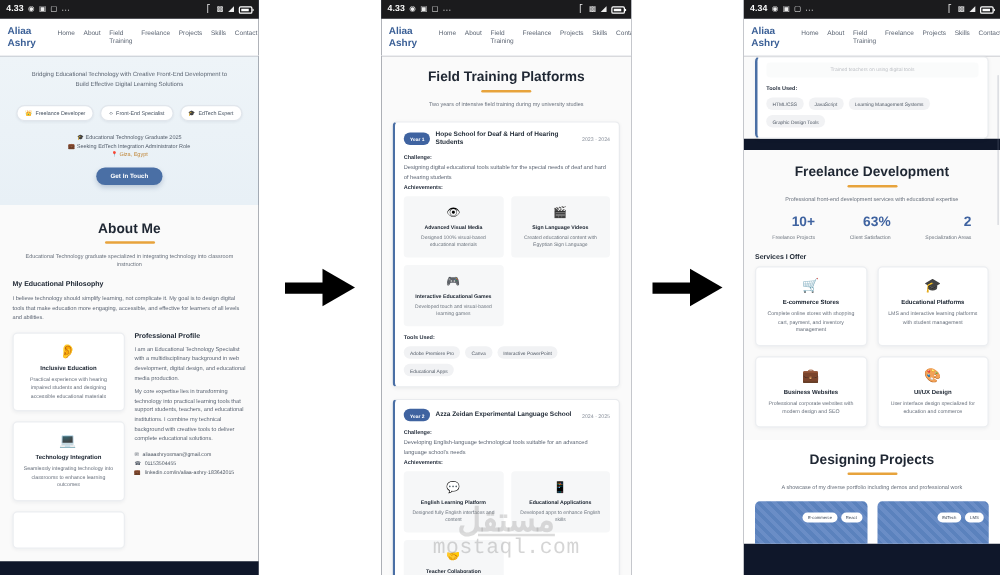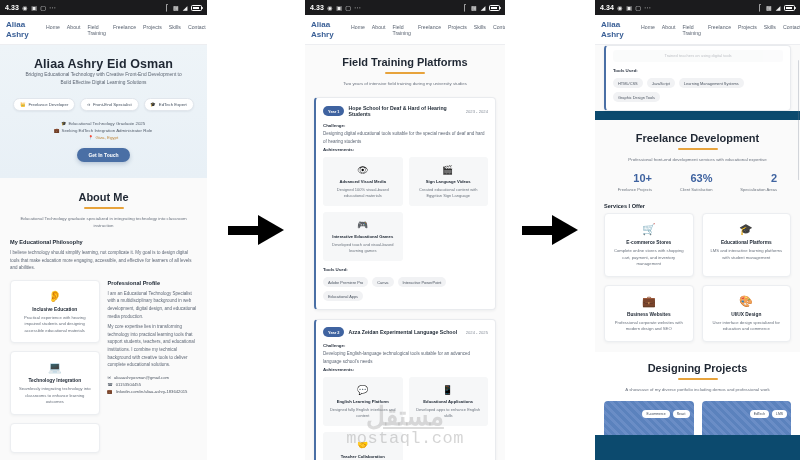--- a/index.html
+++ b/index.html
@@ -8,21 +8,21 @@
     font-family: "Liberation Sans", sans-serif;
     background: #ffffff;
     overflow: hidden;
   }
   .stage { position: relative; width: 800px; height: 460px; display: flex; align-items: flex-start; }
 
   
   .phone {
     position: relative;
     height: 460px;
-    background: #0c4a6e;
+    background: #0f172a;
     overflow: hidden;
     flex: 0 0 auto;
   }
   .phone.p1 { width: 207px; }
   .phone.p2 { width: 200px; }
   .phone.p3 { width: 205px; }
 
   .arrow-cell {
     flex: 0 0 auto;
     height: 460px;
@@ -222,21 +222,20 @@
         <span class="navlink">Field Training</span>
         <span class="navlink">Freelance</span>
         <span class="navlink">Projects</span>
         <span class="navlink">Skills</span>
         <span class="navlink">Contact</span>
       </div>
     </div>
 
     <div class="page">
       <div class="hero">
-        <h1>Aliaa Ashry Eid Osman</h1>
         <p>Bridging Educational Technology with Creative Front-End Development to Build Effective Digital Learning Solutions</p>
 
         <div class="pills">
           <div class="pill">
             <span class="gi">👑</span>
             <span>Freelance Developer</span>
           </div>
           <div class="pill">
             <span class="gi">‹›</span>
             <span>Front-End Specialist</span>

